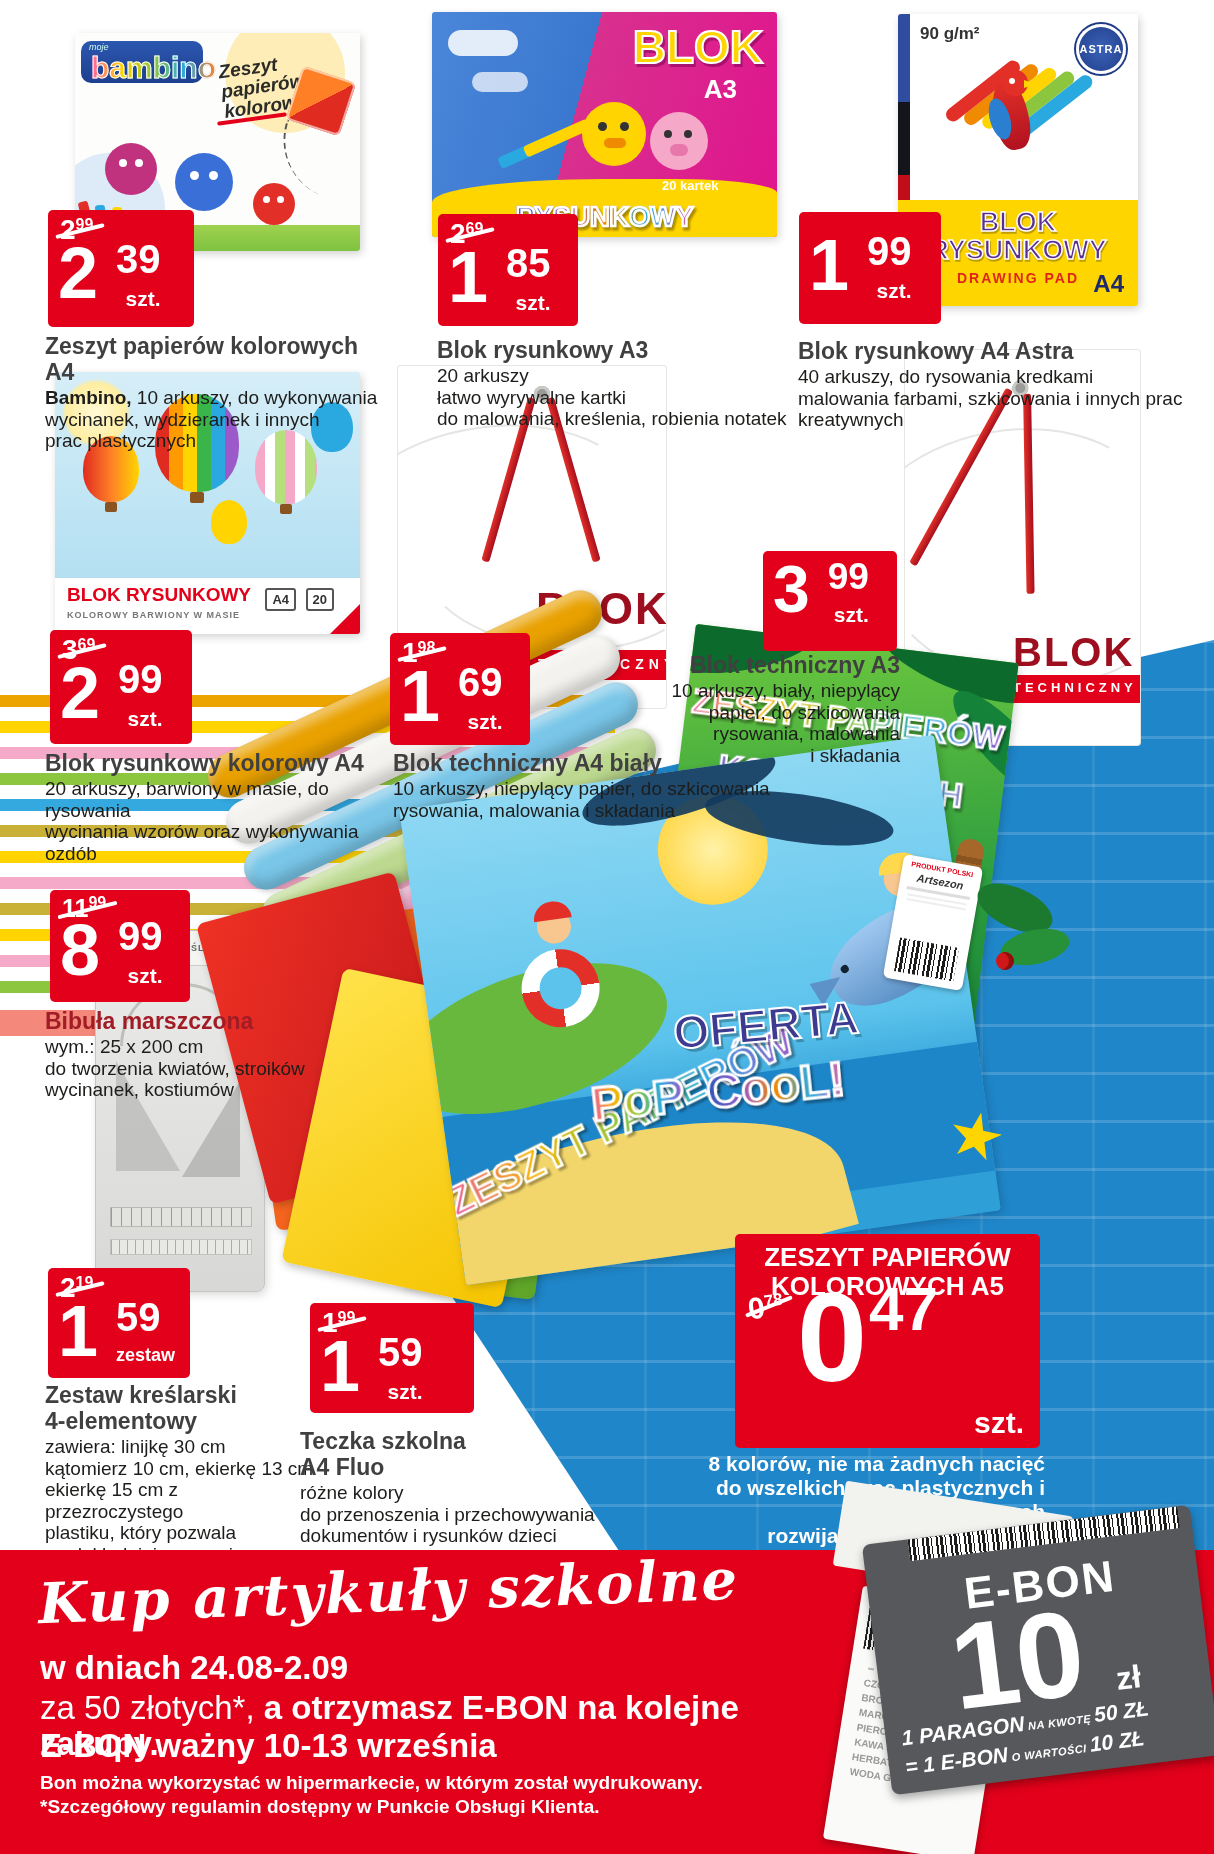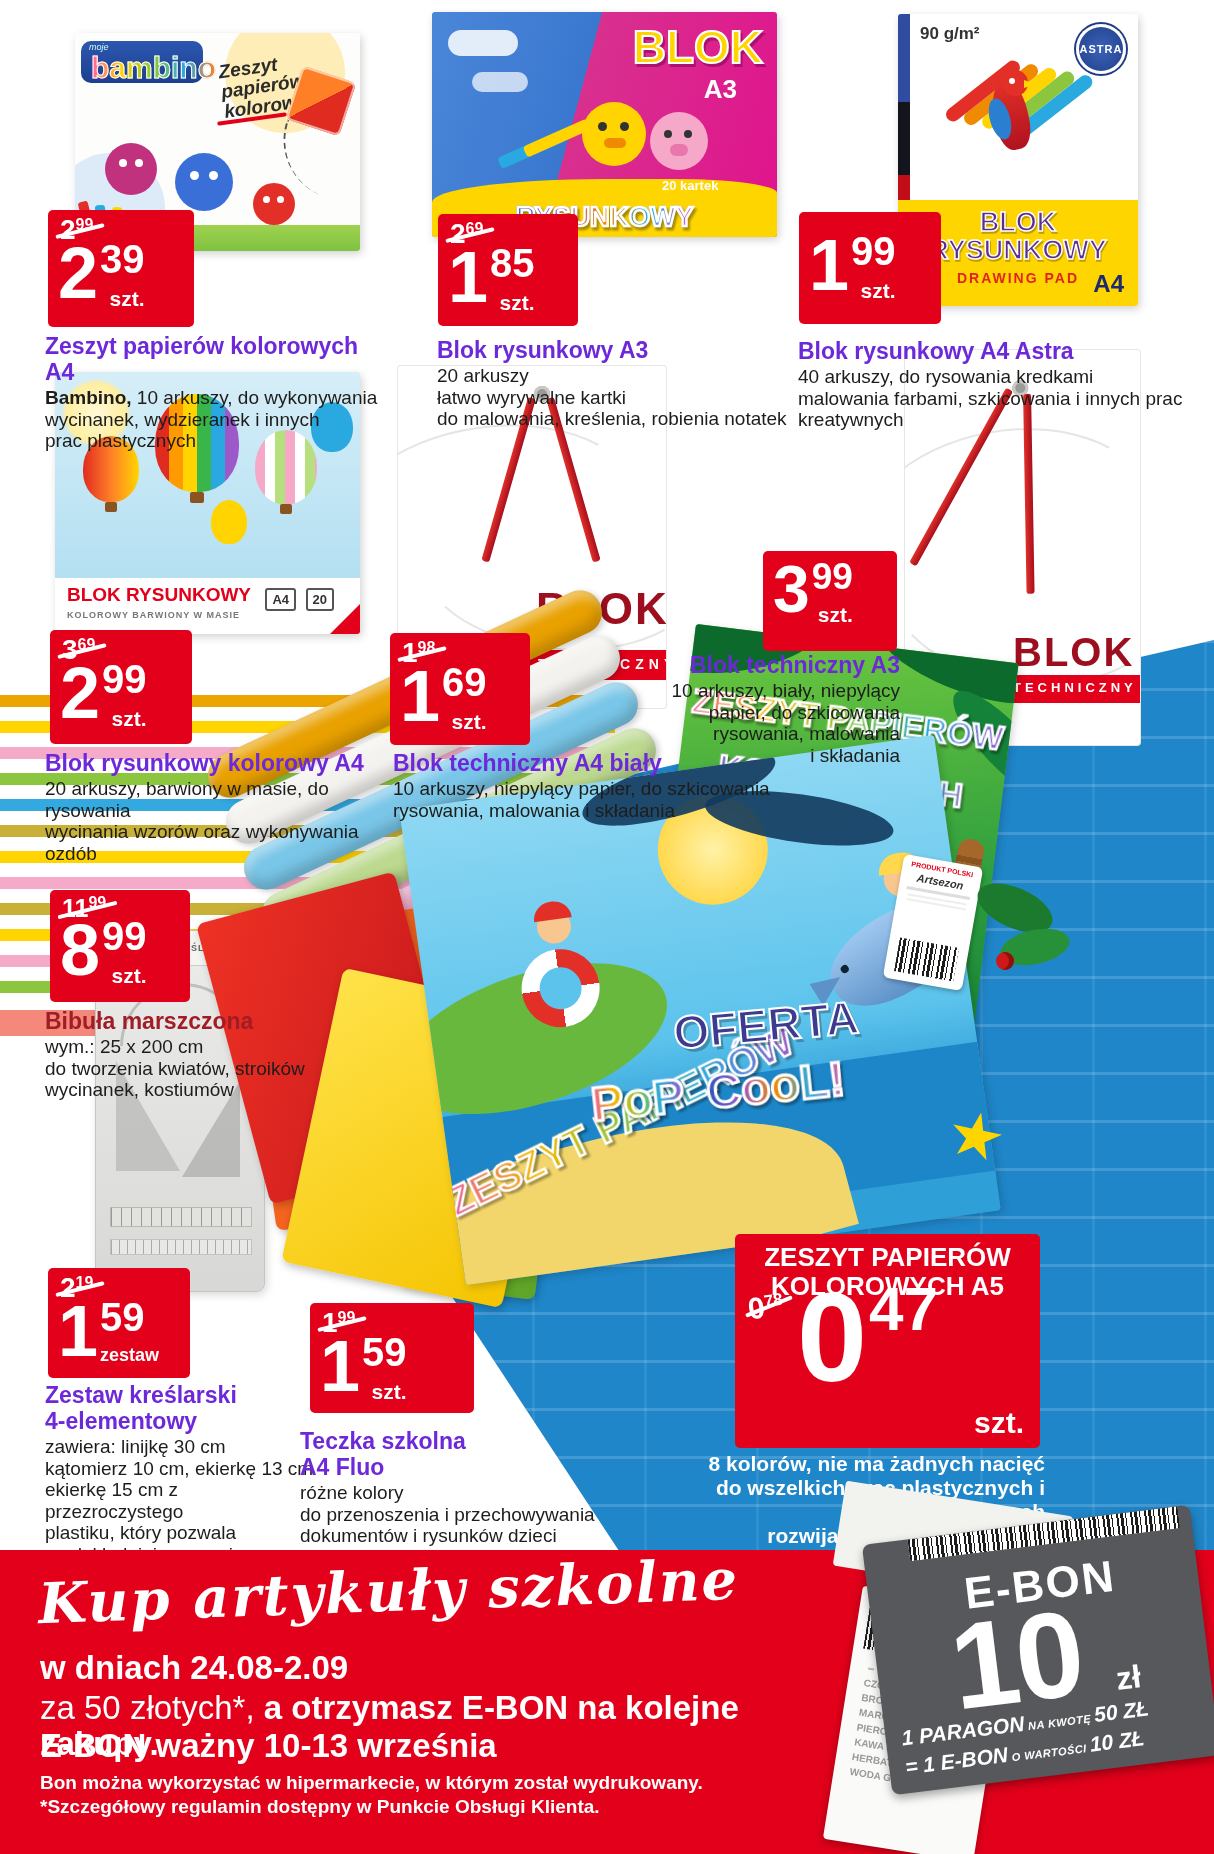--- a/index.html
+++ b/index.html
@@ -9,26 +9,26 @@
   
   .price-badge{position:absolute;background:#e2001a;border-radius:5px;color:#fff;
                padding:4px 8px 6px 10px;box-sizing:border-box;z-index:30;}
   .pb-old{position:relative;display:inline-block;font-weight:700;line-height:1;margin:2px 0 0 2px;}
   .pb-old .ozl{font-size:28px;font-weight:700;}
   .pb-old .ogr{font-size:16px;font-weight:700;position:relative;top:-9px;}
   .pb-old::after{content:"";position:absolute;left:-5px;right:-12px;top:46%;height:4px;
                  background:#fff;border-radius:2px;transform:rotate(-14deg);}
   .pb-main{display:flex;margin-top:-4px;}
   .pb-zl{font-size:72px;font-weight:700;line-height:.92;letter-spacing:-2px;}
-  .pb-col{display:flex;flex-direction:column;margin-left:4px;}
+  .pb-col{display:flex;flex-direction:column;margin-left:20px;}
   .pb-gr{font-size:40px;font-weight:700;line-height:.95;}
   .pb-unit{font-size:21px;font-weight:700;margin-top:9px;align-self:flex-end;}
   .no-old .pb-main{margin-top:16px;}
   
-  .pname{font-weight:700;font-size:23px;line-height:26px;white-space:pre-line;color:#6d28d9;}
+  .pname{font-weight:700;font-size:23px;line-height:26px;white-space:pre-line;color:#404040;}
   .pdesc{font-size:19px;line-height:21.5px;white-space:pre-line;color:#1d1d1b;margin-top:2px;}
   .maroon{color:#a21c26;}
   
   .stripe{position:absolute;height:12px;z-index:1;}
   
   .cover{position:absolute;overflow:hidden;border-radius:3px;box-shadow:2px 3px 8px rgba(0,0,0,.18);}
   .bubble{font-weight:900;-webkit-text-stroke:2.5px #fff;
           background:linear-gradient(90deg,#e85aa0,#f7b500,#8cc63e,#29a9e0,#9b59c9);
           -webkit-background-clip:text;background-clip:text;color:transparent;
           filter:drop-shadow(2px 3px 1px rgba(0,0,0,.35));}

